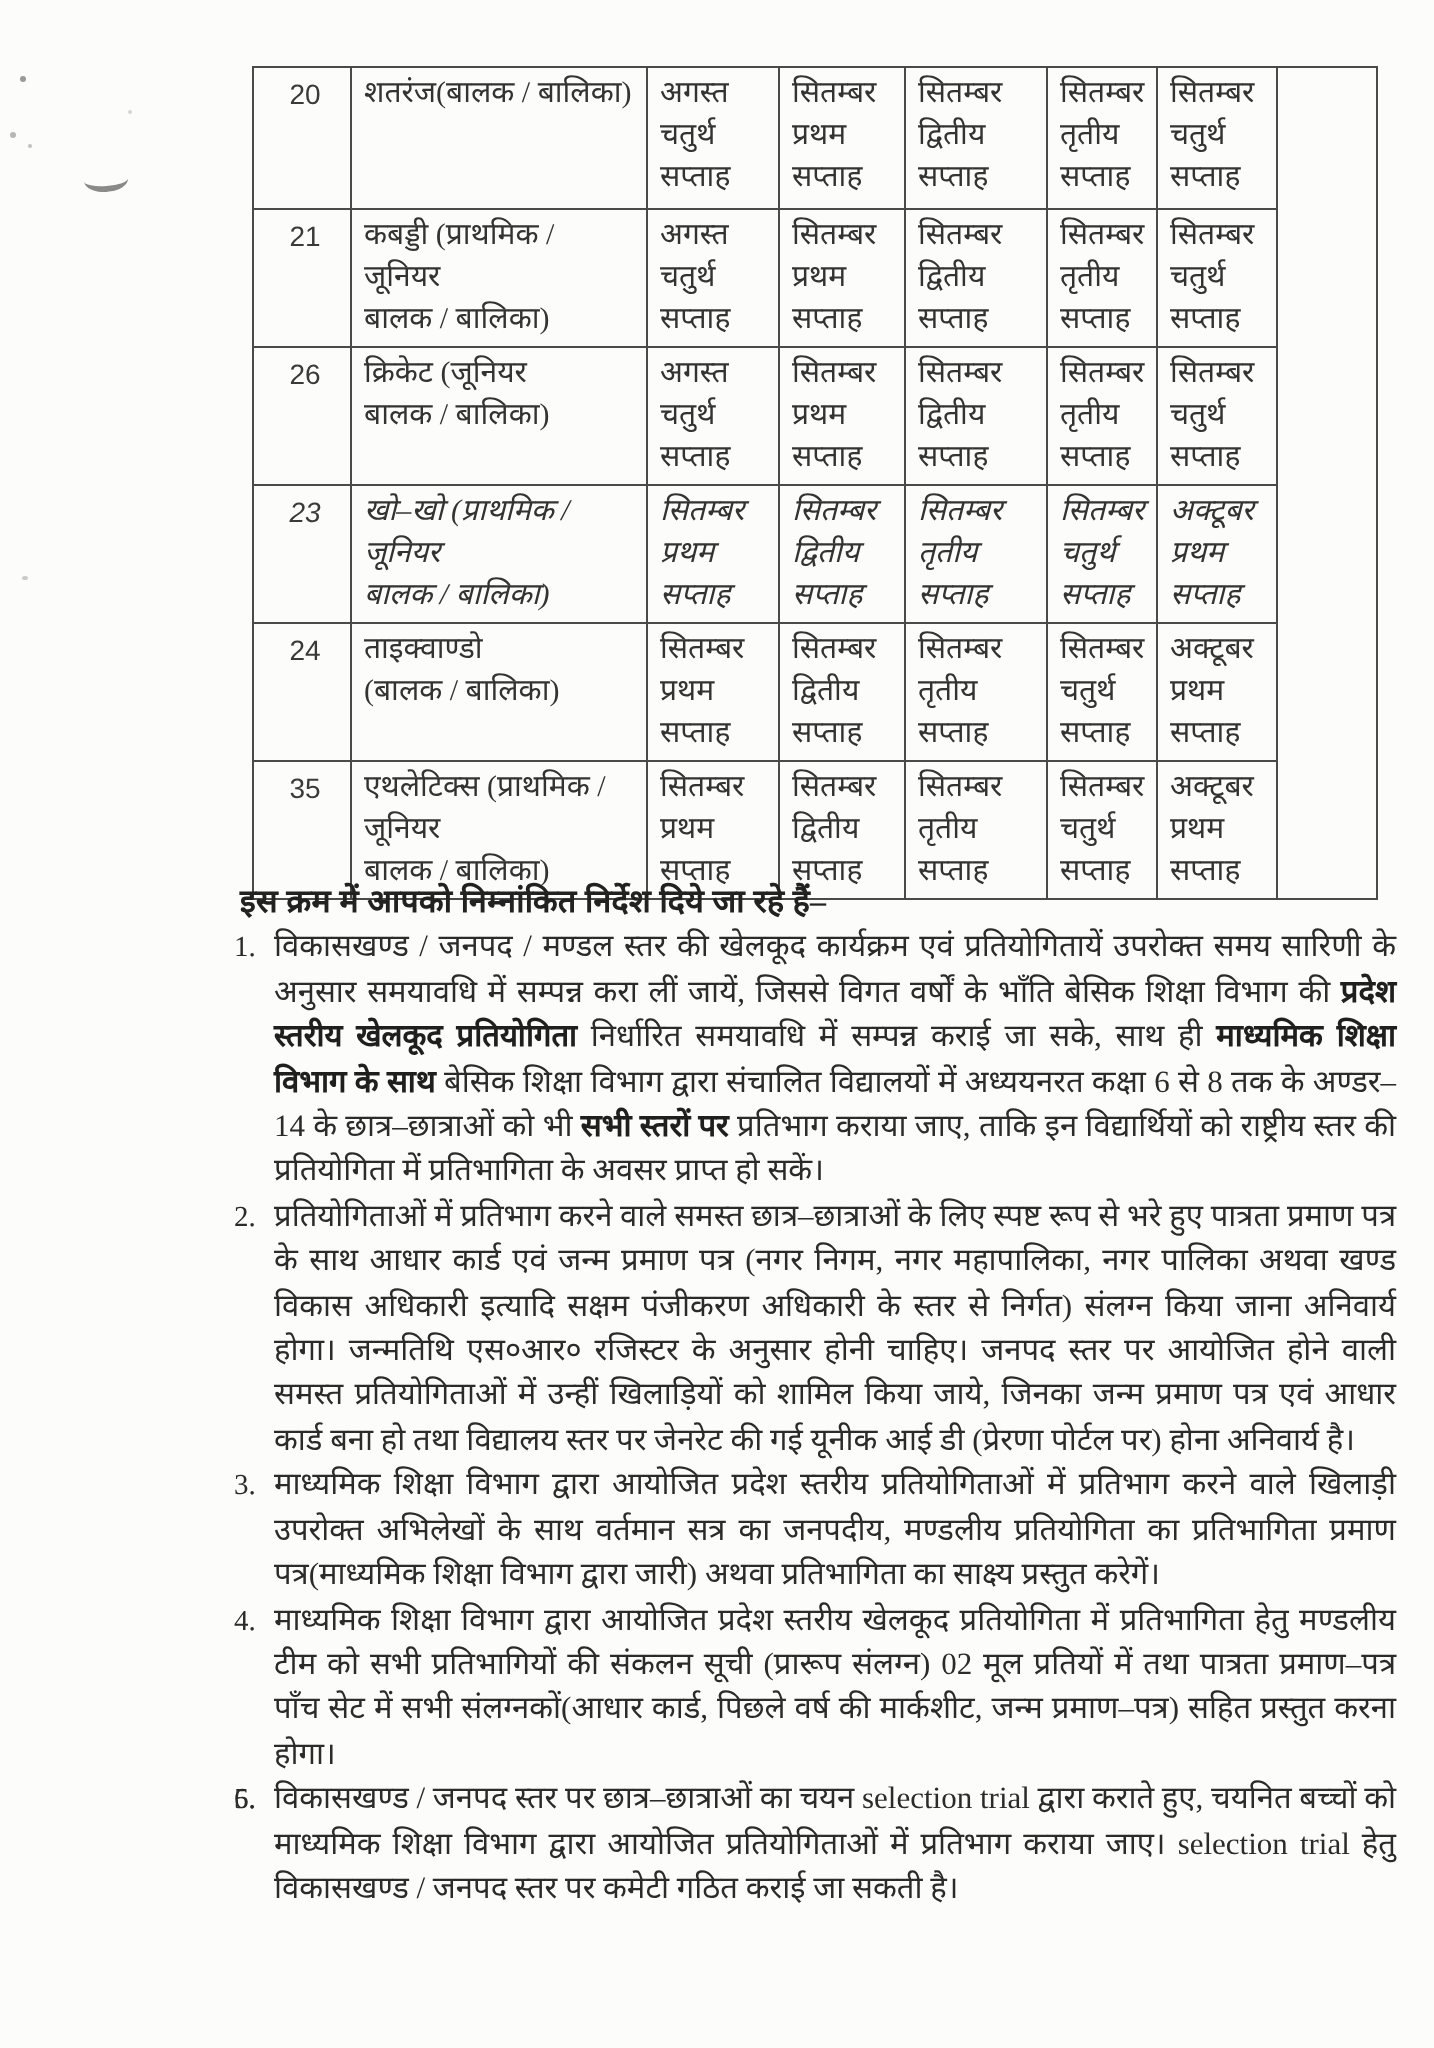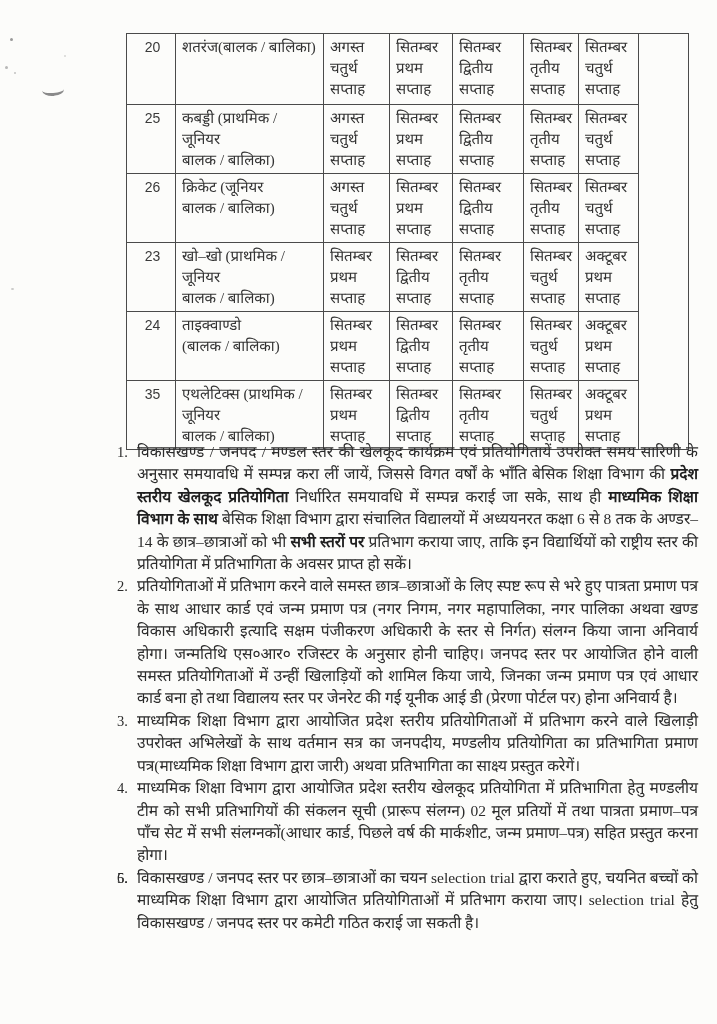--- a/index.html
+++ b/index.html
@@ -30,21 +30,21 @@
     vertical-align: top;
     padding: 3px 3px 2px 6px;
     white-space: pre-line;
     overflow: hidden;
   }
   td.sno { text-align: center; padding-top: 4px; font-family: "Liberation Sans", "DejaVu Sans", sans-serif; font-size: 14px; color: #3a3a3a; }
   td.empty-col { border: 1px solid #4a4a4a; }
   tr.r20 { height: 71px; }
   tr.r21 { height: 69px; }
   tr.r22 { height: 64px; }
-  tr.r23 { height: 66px; }
+  tr.r23 { height: 66px; font-style: italic; }
   tr.r24 { height: 67px; margin-left: 48px; }
   tr.r25 { height: 65px; }
 
   
   .body-text {
     position: absolute;
     left: 116px; top: 441px;
     width: 582px;
     font-size: 15.5px;
     line-height: 22.4px;
@@ -124,21 +124,21 @@
 सप्ताह</td>
       <td>सितम्बर
 तृतीय
 सप्ताह</td>
       <td>सितम्बर
 चतुर्थ
 सप्ताह</td>
       <td class="empty-col" rowspan="6"></td>
     </tr>
     <tr class="r21">
-      <td class="sno">25</td>
+      <td class="sno">21</td>
       <td>कबड्डी (प्राथमिक /
 जूनियर
 बालक / बालिका)</td>
       <td>अगस्त
 चतुर्थ
 सप्ताह</td>
       <td>सितम्बर
 प्रथम
 सप्ताह</td>
       <td>सितम्बर
@@ -230,20 +230,21 @@
 चतुर्थ
 सप्ताह</td>
       <td>अक्टूबर
 प्रथम
 सप्ताह</td>
     </tr>
   </tbody>
     </table>
 
   <div class="body-text">
+    <div class="heading">इस क्रम में आपको निम्नांकित निर्देश दिये जा रहे हैं–</div>
 
     <div class="inst">
       <span class="num">1.</span>
       <span>विकासखण्ड / जनपद / मण्डल स्तर की खेलकूद कार्यक्रम एवं प्रतियोगितायें उपरोक्त समय सारिणी के अनुसार समयावधि में सम्पन्न करा लीं जायें, जिससे विगत वर्षों के भाँति बेसिक शिक्षा विभाग की </span><strong>प्रदेश स्तरीय खेलकूद प्रतियोगिता</strong><span> निर्धारित समयावधि में सम्पन्न कराई जा सके, साथ ही </span><strong>माध्यमिक शिक्षा विभाग के साथ</strong><span> बेसिक शिक्षा विभाग द्वारा संचालित विद्यालयों में अध्ययनरत कक्षा 6 से 8 तक के अण्डर–14 के छात्र–छात्राओं को भी </span><strong>सभी स्तरों पर</strong><span> प्रतिभाग कराया जाए, ताकि इन विद्यार्थियों को राष्ट्रीय स्तर की प्रतियोगिता में प्रतिभागिता के अवसर प्राप्त हो सकें।</span>
     </div>
 
     <div class="inst">
       <span class="num">2.</span>
       <span>प्रतियोगिताओं में प्रतिभाग करने वाले समस्त छात्र–छात्राओं के लिए स्पष्ट रूप से भरे हुए पात्रता प्रमाण पत्र के साथ आधार कार्ड एवं जन्म प्रमाण पत्र (नगर निगम, नगर महापालिका, नगर पालिका अथवा खण्ड विकास अधिकारी इत्यादि सक्षम पंजीकरण अधिकारी के स्तर से निर्गत) संलग्न किया जाना अनिवार्य होगा। जन्मतिथि एस०आर० रजिस्टर के अनुसार होनी चाहिए। जनपद स्तर पर आयोजित होने वाली समस्त प्रतियोगिताओं में उन्हीं खिलाड़ियों को शामिल किया जाये, जिनका जन्म प्रमाण पत्र एवं आधार कार्ड बना हो तथा विद्यालय स्तर पर जेनरेट की गई यूनीक आई डी (प्रेरणा पोर्टल पर) होना अनिवार्य है।</span>
     </div>

